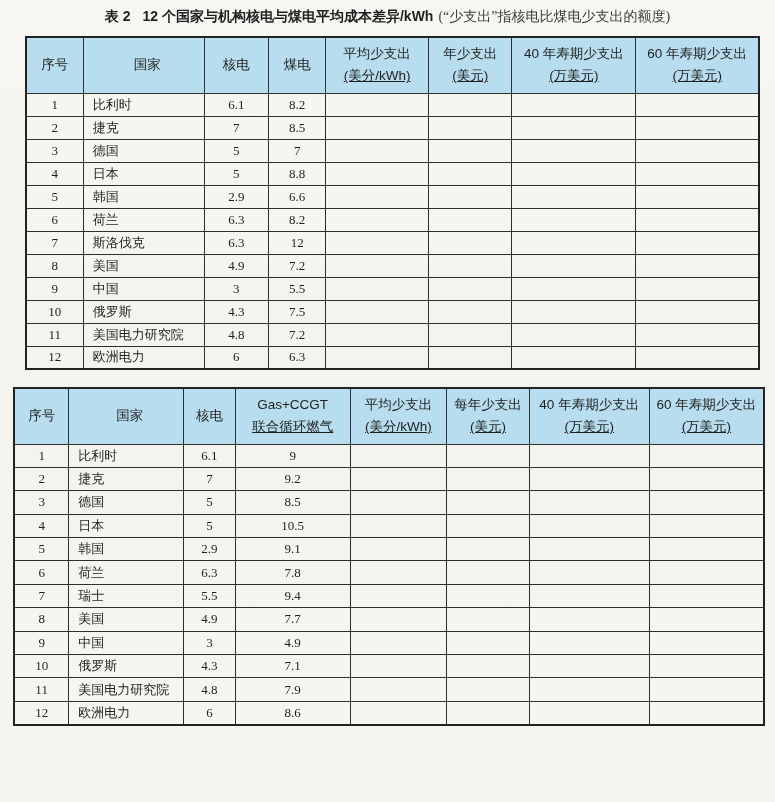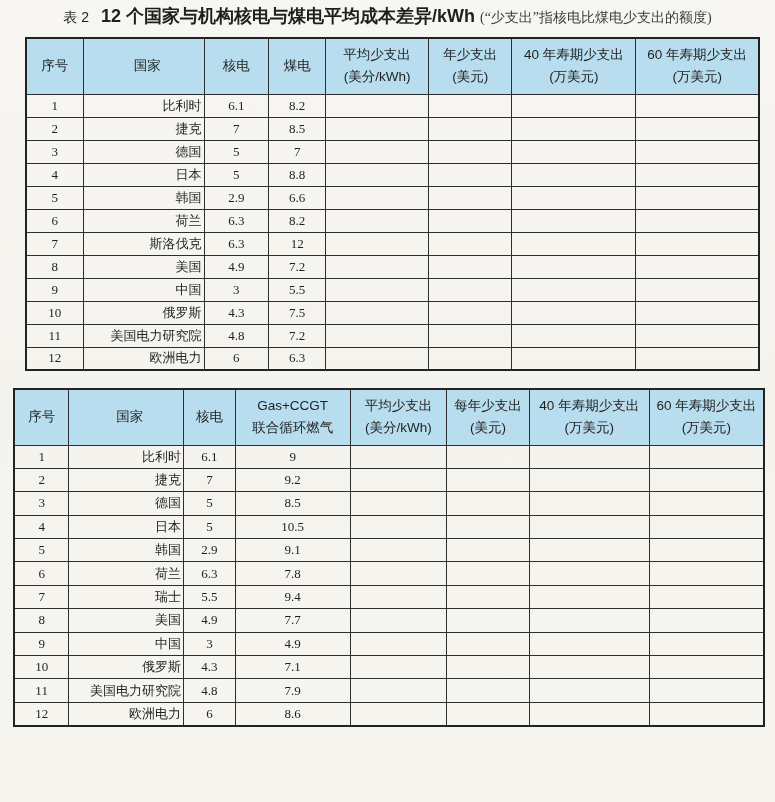--- a/index.html
+++ b/index.html
@@ -17,25 +17,25 @@
   .page { padding-top: 7px; }
 
   .tbl-title {
     text-align: center;
     margin: 0 auto 10px auto;
     white-space: nowrap;
     line-height: 18px;
   }
   .tbl-title .t-prefix {
     font-family: "Liberation Sans", "DejaVu Sans", sans-serif;
-    font-weight: normal; font-size: 14px; margin-right: 12px;
+    font-weight: bold; font-size: 14px; margin-right: 12px;
   }
   .tbl-title .t-main {
     font-family: "Liberation Sans", "DejaVu Sans", sans-serif;
-    font-weight: bold; font-size: 18px;
+    font-weight: bold; font-size: 14px;
   }
   .tbl-title .t-note {
     font-size: 14px; color: #3c3c3c; margin-left: 5px;
   }
 
   table.data-table {
     border-collapse: collapse;
     table-layout: fixed;
     background: transparent;
   }
@@ -52,33 +52,33 @@
     background: #b7ddee;
     font-family: "Liberation Sans", "DejaVu Sans", sans-serif;
     font-weight: normal;
     font-size: 13.5px;
     height: 56px;
     vertical-align: middle;
     text-align: center;
     padding: 2px 2px;
   }
   table.data-table thead th .h-label { line-height: 22px; }
-  table.data-table thead th .h-sub   { line-height: 22px; }
+  table.data-table thead th .h-sub   { line-height: 22px; text-decoration: underline; }
   table.data-table thead th.col-country { text-align: center; padding-left: 9px; }
 
   table.data-table tbody td {
     height: 23px;
     font-size: 13px;
     text-align: center;
     vertical-align: middle;
     padding: 1px 2px;
     background: transparent;
   }
   table.data-table tbody td.cell-country {
-    text-align: right;
+    text-align: left;
     padding-left: 9px;
   }
   #table3 tbody td { height: 23.4px; }
 
   .gap { height: 17px; }
 </style>
 </head>
 <body>
 
 <div class="page">

